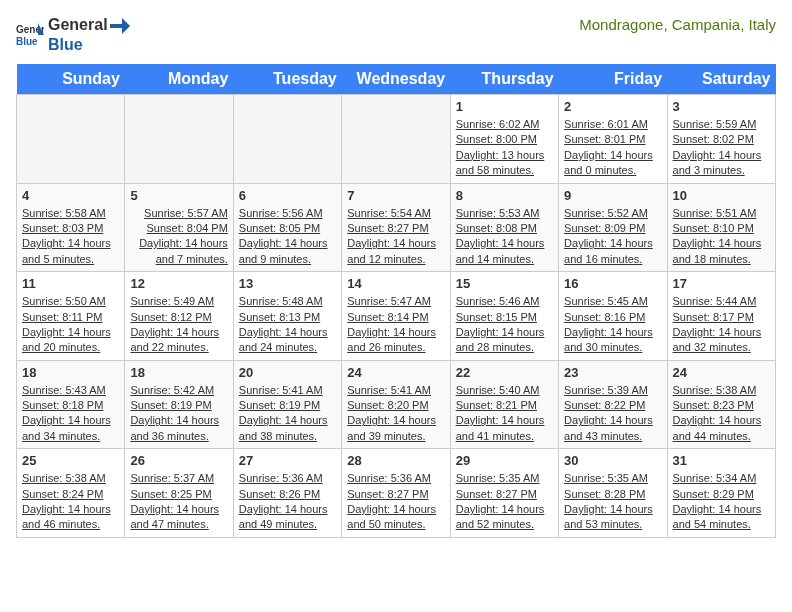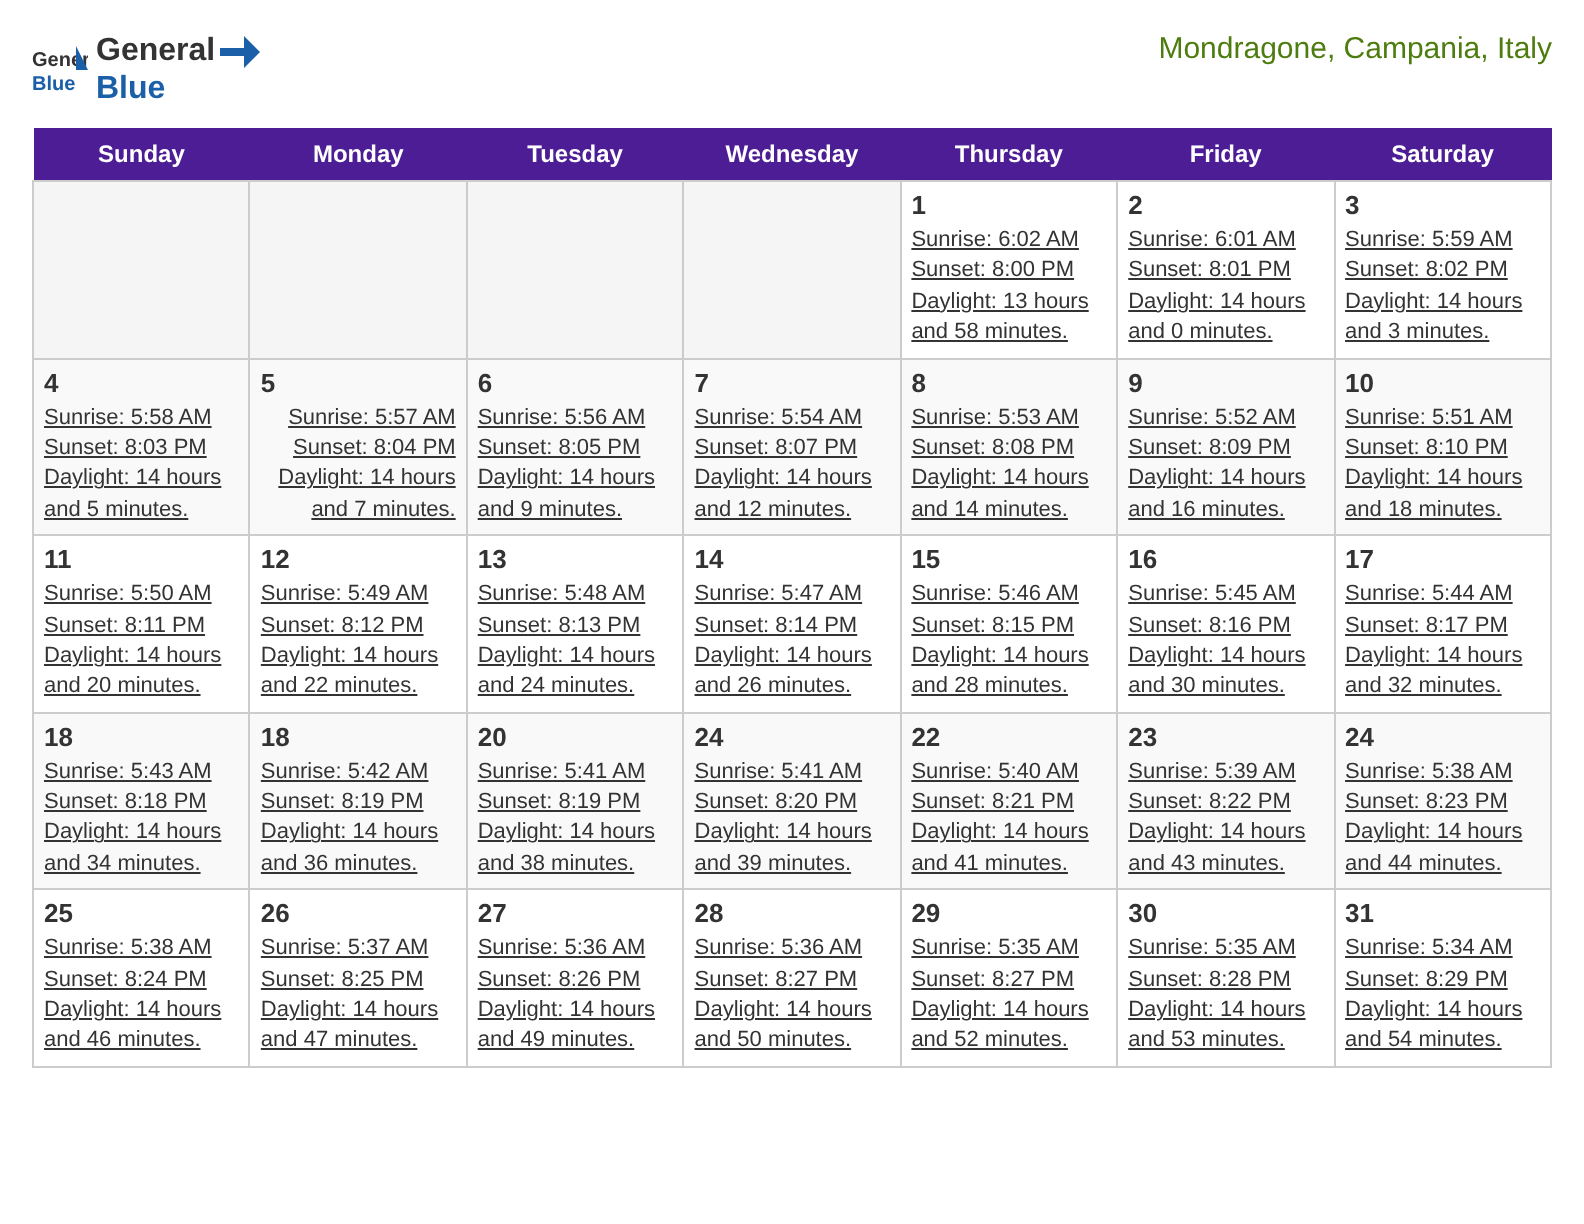--- a/index.html
+++ b/index.html
@@ -37,25 +37,25 @@
       font-size: 15px;
       color: #4d7c0f;
       margin-left: 24px;
     }
     table {
       width: 100%;
       border-collapse: collapse;
       font-size: 11px;
     }
     th {
-      background-color: #4c1d95;
+      background-color: #3b82f6;
       color: #fff;
-      text-align: center;
+      text-align: right;
       padding: 6px 5px;
-      font-size: 12px;
+      font-size: 16px;
       font-weight: bold;
     }
     td {
       border: 1px solid #ccc;
       vertical-align: top;
       padding: 4px 5px;
       width: calc(100% / 7);
       height: 80px;
       background: #fff;
     }
@@ -164,21 +164,21 @@
         <td>
           <div class="day-number">6</div>
           <div class="day-info" style="white-space: pre-line;">Sunrise: 5:56 AM
 Sunset: 8:05 PM
 Daylight: 14 hours
 and 9 minutes.</div>
         </td>
         <td>
           <div class="day-number">7</div>
           <div class="day-info" style="white-space: pre-line;">Sunrise: 5:54 AM
-Sunset: 8:07 PM
+Sunset: 8:27 PM
 Daylight: 14 hours
 and 12 minutes.</div>
         </td>
         <td>
           <div class="day-number">8</div>
           <div class="day-info" style="white-space: pre-line;">Sunrise: 5:53 AM
 Sunset: 8:08 PM
 Daylight: 14 hours
 and 14 minutes.</div>
         </td>

